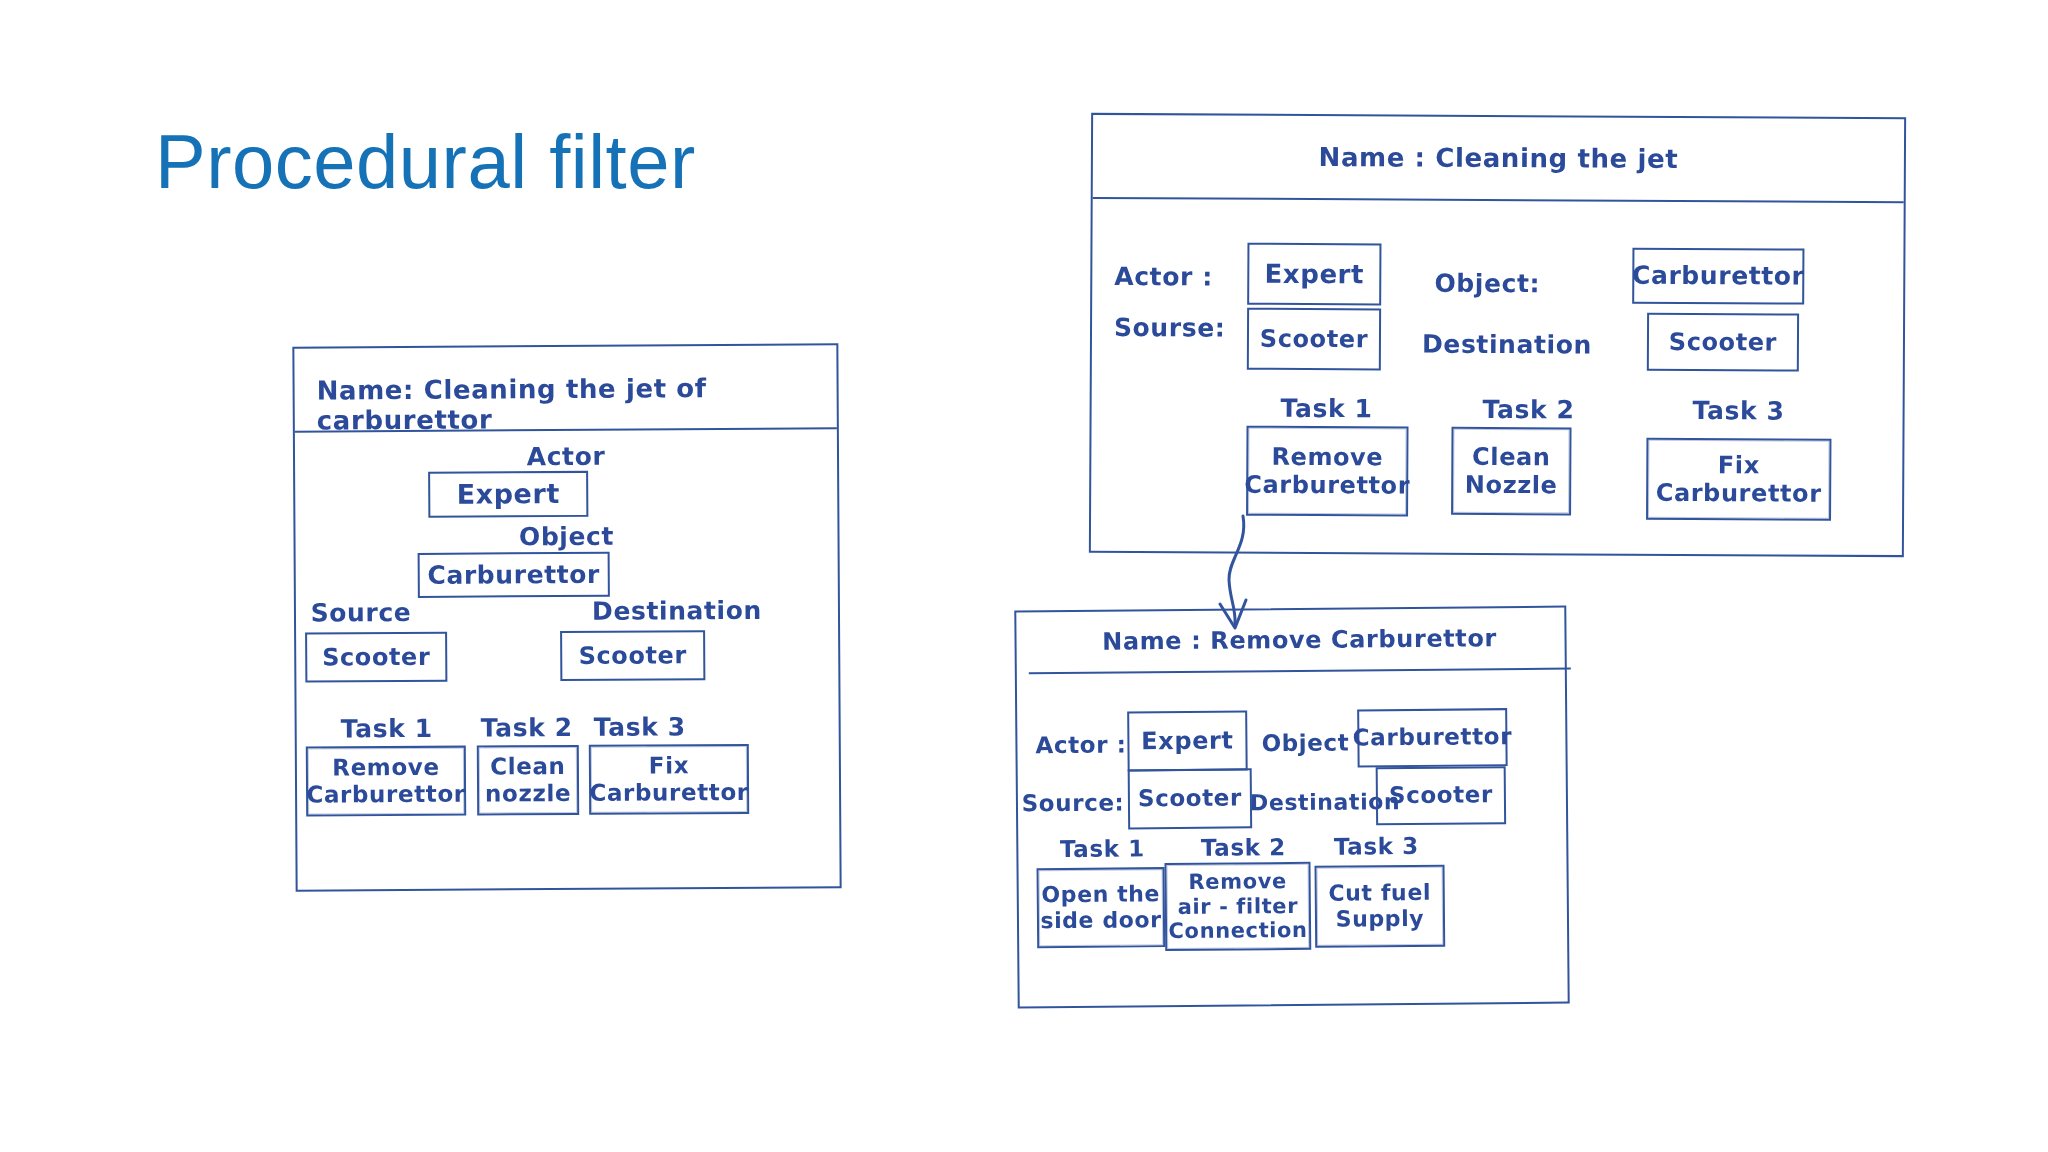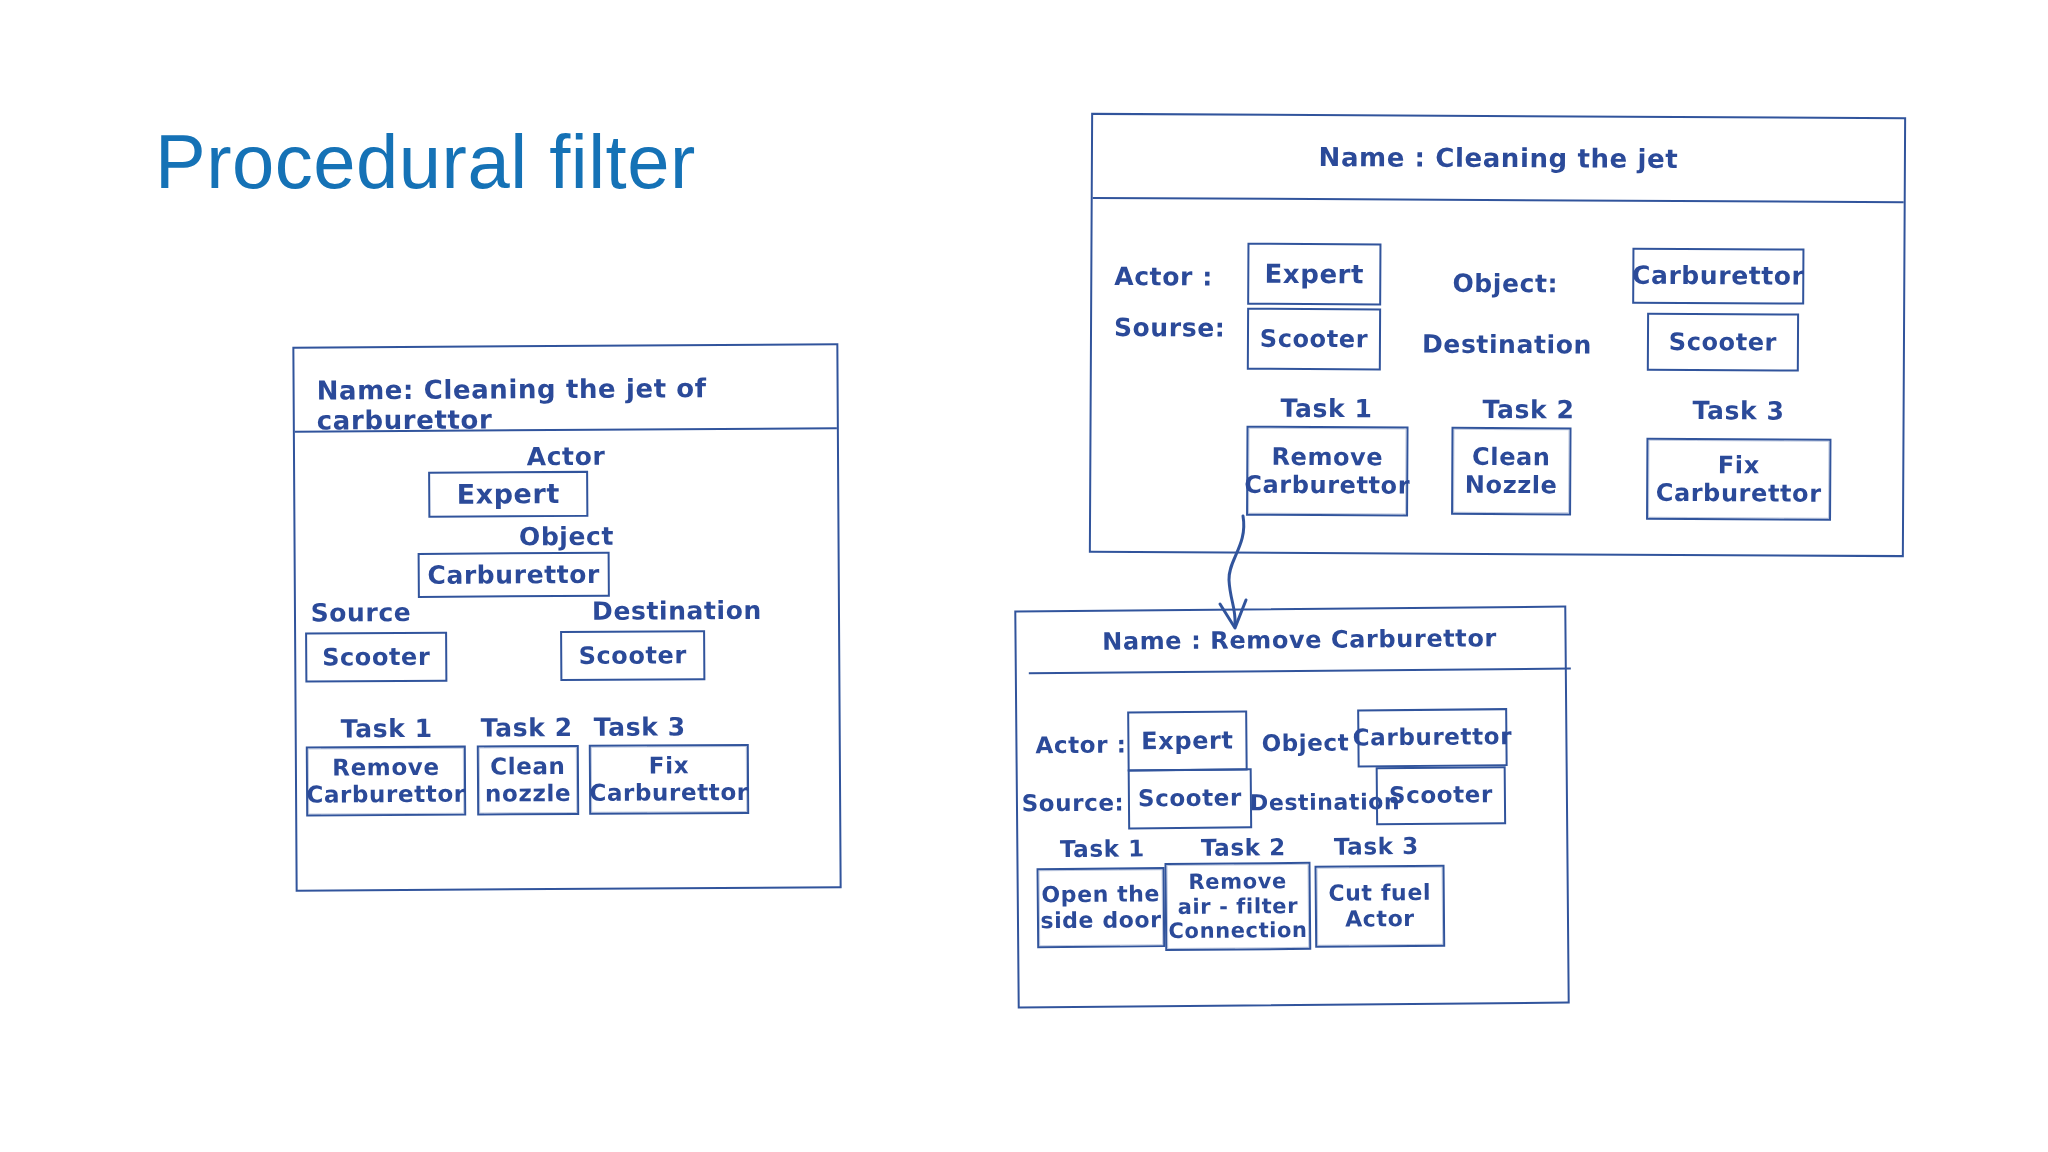--- a/index.html
+++ b/index.html
@@ -151,21 +151,21 @@
 
   <div class="hdr" style="height:84px;">
     <span class="ink t26">Name : Cleaning  the  jet</span>
   </div>
 
   <div class="lbl ink t25" style="left:22px; width:120px; top:147px; text-align:left;">Actor :</div>
   <div class="slot" style="left:155px; top:127px; width:134px; height:62px;">
     <span class="ink t26">Expert</span>
   </div>
 
-  <div class="lbl ink t25" style="left:338px; width:150px; top:152px;">Object:</div>
+  <div class="lbl ink t25" style="left:320px; width:150px; top:152px;">Object:</div>
   <div class="slot" style="left:540px; top:130px; width:172px; height:56px;">
     <span class="ink t25">Carburettor</span>
   </div>
 
   <div class="lbl ink t25" style="left:22px; width:125px; top:198px; text-align:left;">Sourse:</div>
   <div class="slot" style="left:155px; top:192px; width:134px; height:62px;">
     <span class="ink t24">Scooter</span>
   </div>
 
   <div class="lbl ink t25" style="left:320px; width:190px; top:213px;">Destination</div>
@@ -227,20 +227,20 @@
   <div class="lbl ink t23" style="left:155px; width:140px; top:224px;">Task 2</div>
   <div class="slot double" style="left:146px; top:252px; width:146px; height:88px;">
     <span class="ink t21" style="white-space:pre-line; font-size:21px;">Remove
 air - filter
 Connection</span>
   </div>
 
   <div class="lbl ink t23" style="left:288px; width:140px; top:224px;">Task 3</div>
   <div class="slot double" style="left:296px; top:256px; width:130px; height:82px;">
     <span class="ink t22" style="white-space:pre-line;">Cut  fuel
-Actor</span>
+Supply</span>
   </div>
 </div>
 
 <svg class="arrow-layer" viewBox="0 0 2048 1152" xmlns="http://www.w3.org/2000/svg">
   <path d="M 1243 516 C 1248 545, 1228 560, 1229 580 C 1230 600, 1236 608, 1235 624" fill="none" stroke="#31549c" stroke-width="3" stroke-linecap="round"></path>
   <path d="M 1220 604 L 1235 628 L 1246 600" fill="none" stroke="#31549c" stroke-width="3" stroke-linecap="round" stroke-linejoin="round"></path>
 </svg>
 
 </body></html>

